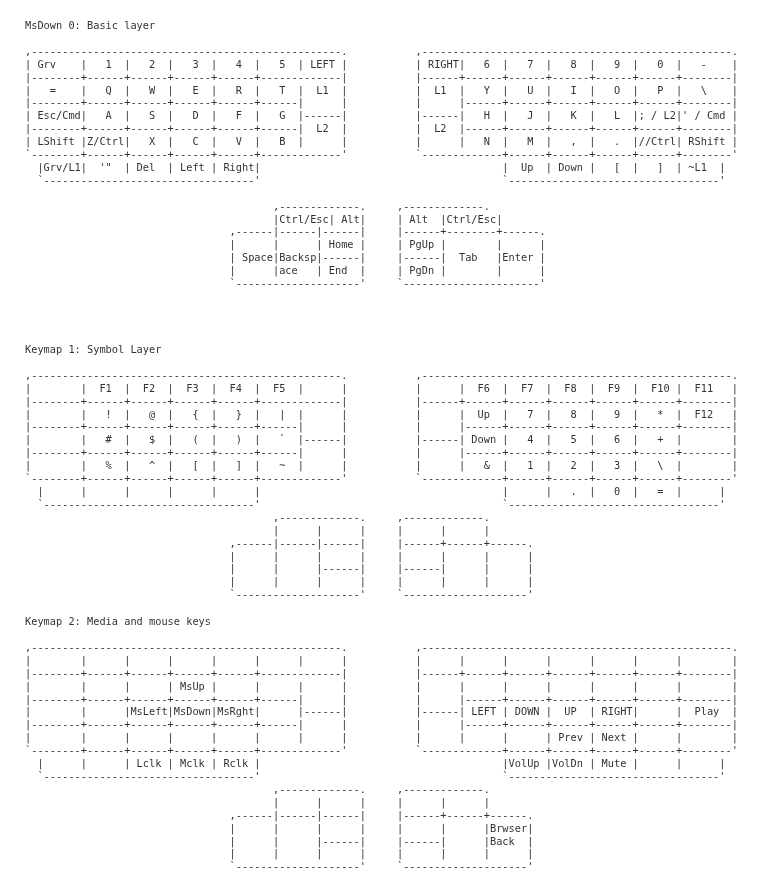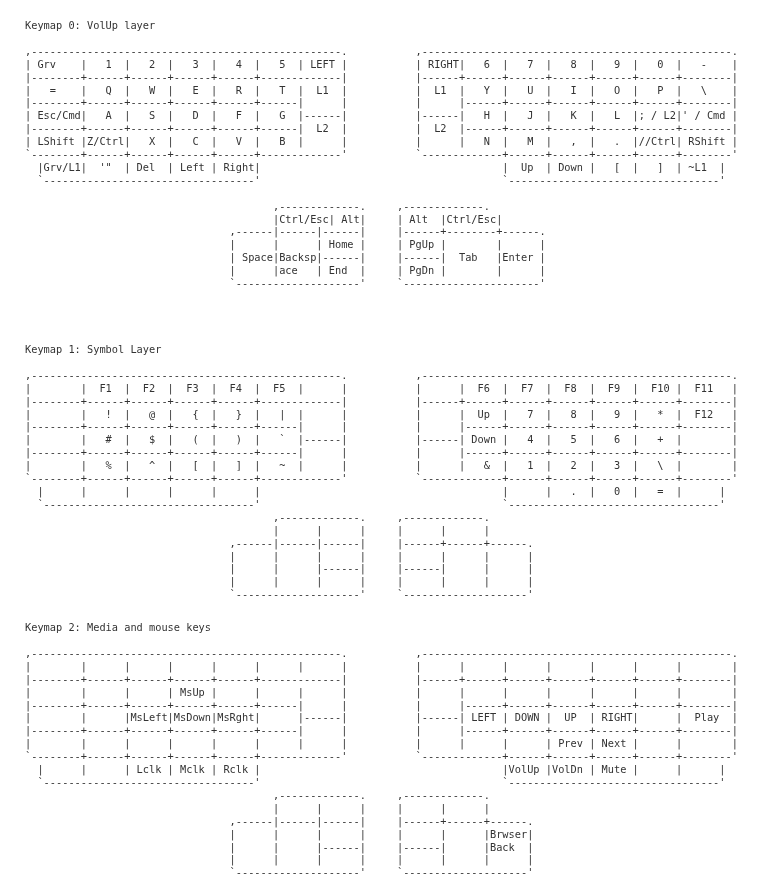--- a/index.html
+++ b/index.html
@@ -29,27 +29,27 @@
   .keymap-art {
     margin: 12.9px 0 0 0;
     padding: 0;
     font-family: "DejaVu Sans Mono", "Liberation Mono", monospace;
     font-size: 10.3px;
     line-height: 12.9px;
     white-space: pre;
     color: #333333;
   }
   #keymap-section-1 { margin-top: 53px; }
-  #keymap-section-2 { margin-top: 20px; }
+  #keymap-section-2 { margin-top: 14px; }
 </style>
 </head>
 <body>
 
 <section class="keymap-section" id="keymap-section-0">
-  <div class="keymap-title">Keymap 0: VolUp layer</div>
+  <div class="keymap-title">MsDown 0: Basic layer</div>
   <pre class="keymap-art">,--------------------------------------------------.           ,--------------------------------------------------.
 | Grv    |   1  |   2  |   3  |   4  |   5  | LEFT |           | RIGHT|   6  |   7  |   8  |   9  |   0  |   -    |
 |--------+------+------+------+------+-------------|           |------+------+------+------+------+------+--------|
 |   =    |   Q  |   W  |   E  |   R  |   T  |  L1  |           |  L1  |   Y  |   U  |   I  |   O  |   P  |   \    |
 |--------+------+------+------+------+------|      |           |      |------+------+------+------+------+--------|
 | Esc/Cmd|   A  |   S  |   D  |   F  |   G  |------|           |------|   H  |   J  |   K  |   L  |; / L2|' / Cmd |
 |--------+------+------+------+------+------|  L2  |           |  L2  |------+------+------+------+------+--------|
 | LShift |Z/Ctrl|   X  |   C  |   V  |   B  |      |           |      |   N  |   M  |   ,  |   .  |//Ctrl| RShift |
 `--------+------+------+------+------+-------------'           `-------------+------+------+------+------+--------'
   |Grv/L1|  '"  | Del  | Left | Right|                                       |  Up  | Down |   [  |   ]  | ~L1  |

